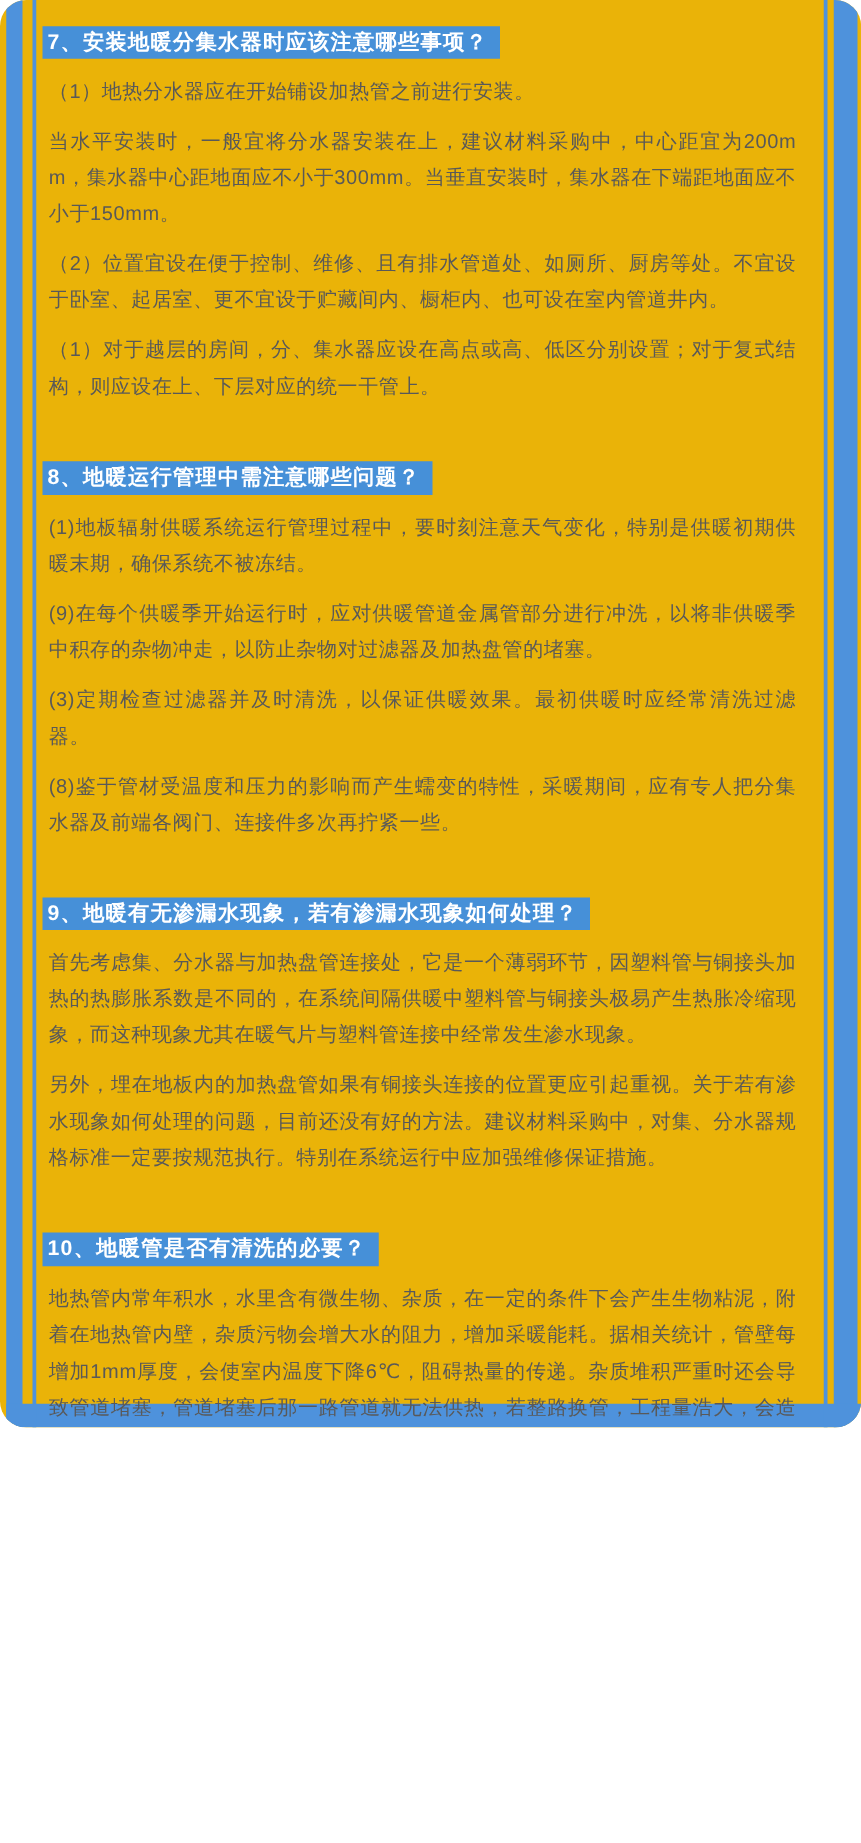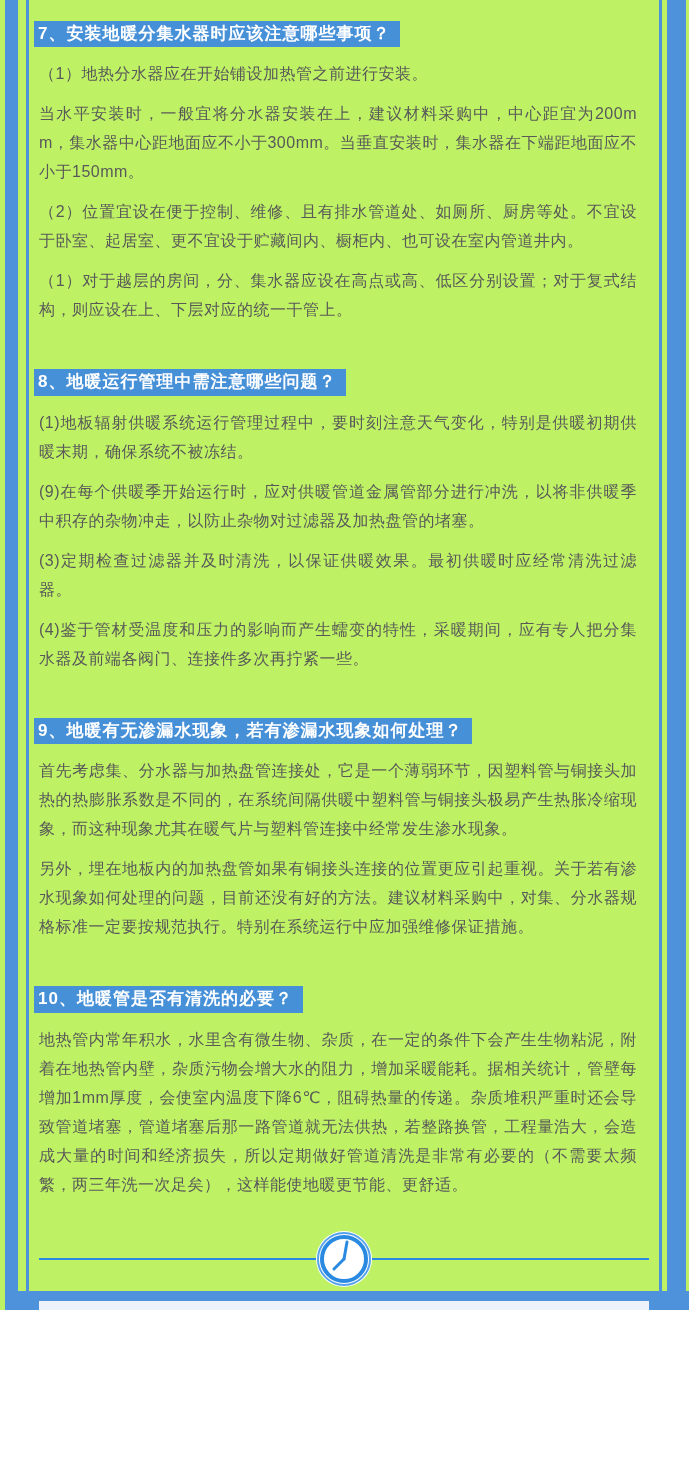--- a/index.html
+++ b/index.html
@@ -2,23 +2,24 @@
 <html><head>
 <meta charset="utf-8">
 <style>
   html,body{margin:0;padding:0;}
   body{
     font-family:"Liberation Sans","DejaVu Sans",sans-serif;
     background:#ffffff;
   }
   .page{
     position:relative;
-    width:689px;height:1310px;
-    background:#bef264;
+    width:689px;height:1142px;
+    background:#eab308;
     overflow:hidden;
+    border-radius:21px;
   }
   
   .stripe-left{position:absolute;left:5px;top:0;width:13px;height:1474px;background:#4e92dc;}
   .stripe-right{position:absolute;left:667px;top:0;width:19px;height:1474px;background:#4e92dc;}
   .stripe-bottom{position:absolute;left:5px;right:0;bottom:0;height:19px;background:#4e92dc;}
   
   .inner-border{
     position:absolute;left:26px;top:-10px;width:636px;height:1458px;
     border:3px solid #4e92dc;box-sizing:border-box;background:transparent;
   }
@@ -102,21 +103,21 @@
       <p class="answer">当水平安装时，一般宜将分水器安装在上，建议材料采购中，中心距宜为200mm，集水器中心距地面应不小于300mm。当垂直安装时，集水器在下端距地面应不小于150mm。</p>
       <p class="answer">（2）位置宜设在便于控制、维修、且有排水管道处、如厕所、厨房等处。不宜设于卧室、起居室、更不宜设于贮藏间内、橱柜内、也可设在室内管道井内。</p>
       <p class="answer">（1）对于越层的房间，分、集水器应设在高点或高、低区分别设置；对于复式结构，则应设在上、下层对应的统一干管上。</p>
     </section>
 
     <section>
       <h2 class="q-title">8、地暖运行管理中需注意哪些问题？</h2>
       <p class="answer">(1)地板辐射供暖系统运行管理过程中，要时刻注意天气变化，特别是供暖初期供暖末期，确保系统不被冻结。</p>
       <p class="answer">(9)在每个供暖季开始运行时，应对供暖管道金属管部分进行冲洗，以将非供暖季中积存的杂物冲走，以防止杂物对过滤器及加热盘管的堵塞。</p>
       <p class="answer">(3)定期检查过滤器并及时清洗，以保证供暖效果。最初供暖时应经常清洗过滤器。</p>
-      <p class="answer">(4)鉴于管材受温度和压力的影响而产生蠕变的特性，采暖期间，应有专人把分集水器及前端各阀门、连接件多次再拧紧一些。</p>
+      <p class="answer">(8)鉴于管材受温度和压力的影响而产生蠕变的特性，采暖期间，应有专人把分集水器及前端各阀门、连接件多次再拧紧一些。</p>
     </section>
 
     <section>
       <h2 class="q-title">9、地暖有无渗漏水现象，若有渗漏水现象如何处理？</h2>
       <p class="answer">首先考虑集、分水器与加热盘管连接处，它是一个薄弱环节，因塑料管与铜接头加热的热膨胀系数是不同的，在系统间隔供暖中塑料管与铜接头极易产生热胀冷缩现象，而这种现象尤其在暖气片与塑料管连接中经常发生渗水现象。</p>
       <p class="answer">另外，埋在地板内的加热盘管如果有铜接头连接的位置更应引起重视。关于若有渗水现象如何处理的问题，目前还没有好的方法。建议材料采购中，对集、分水器规格标准一定要按规范执行。特别在系统运行中应加强维修保证措施。</p>
     </section>
 
     <section>
       <h2 class="q-title">10、地暖管是否有清洗的必要？</h2>

